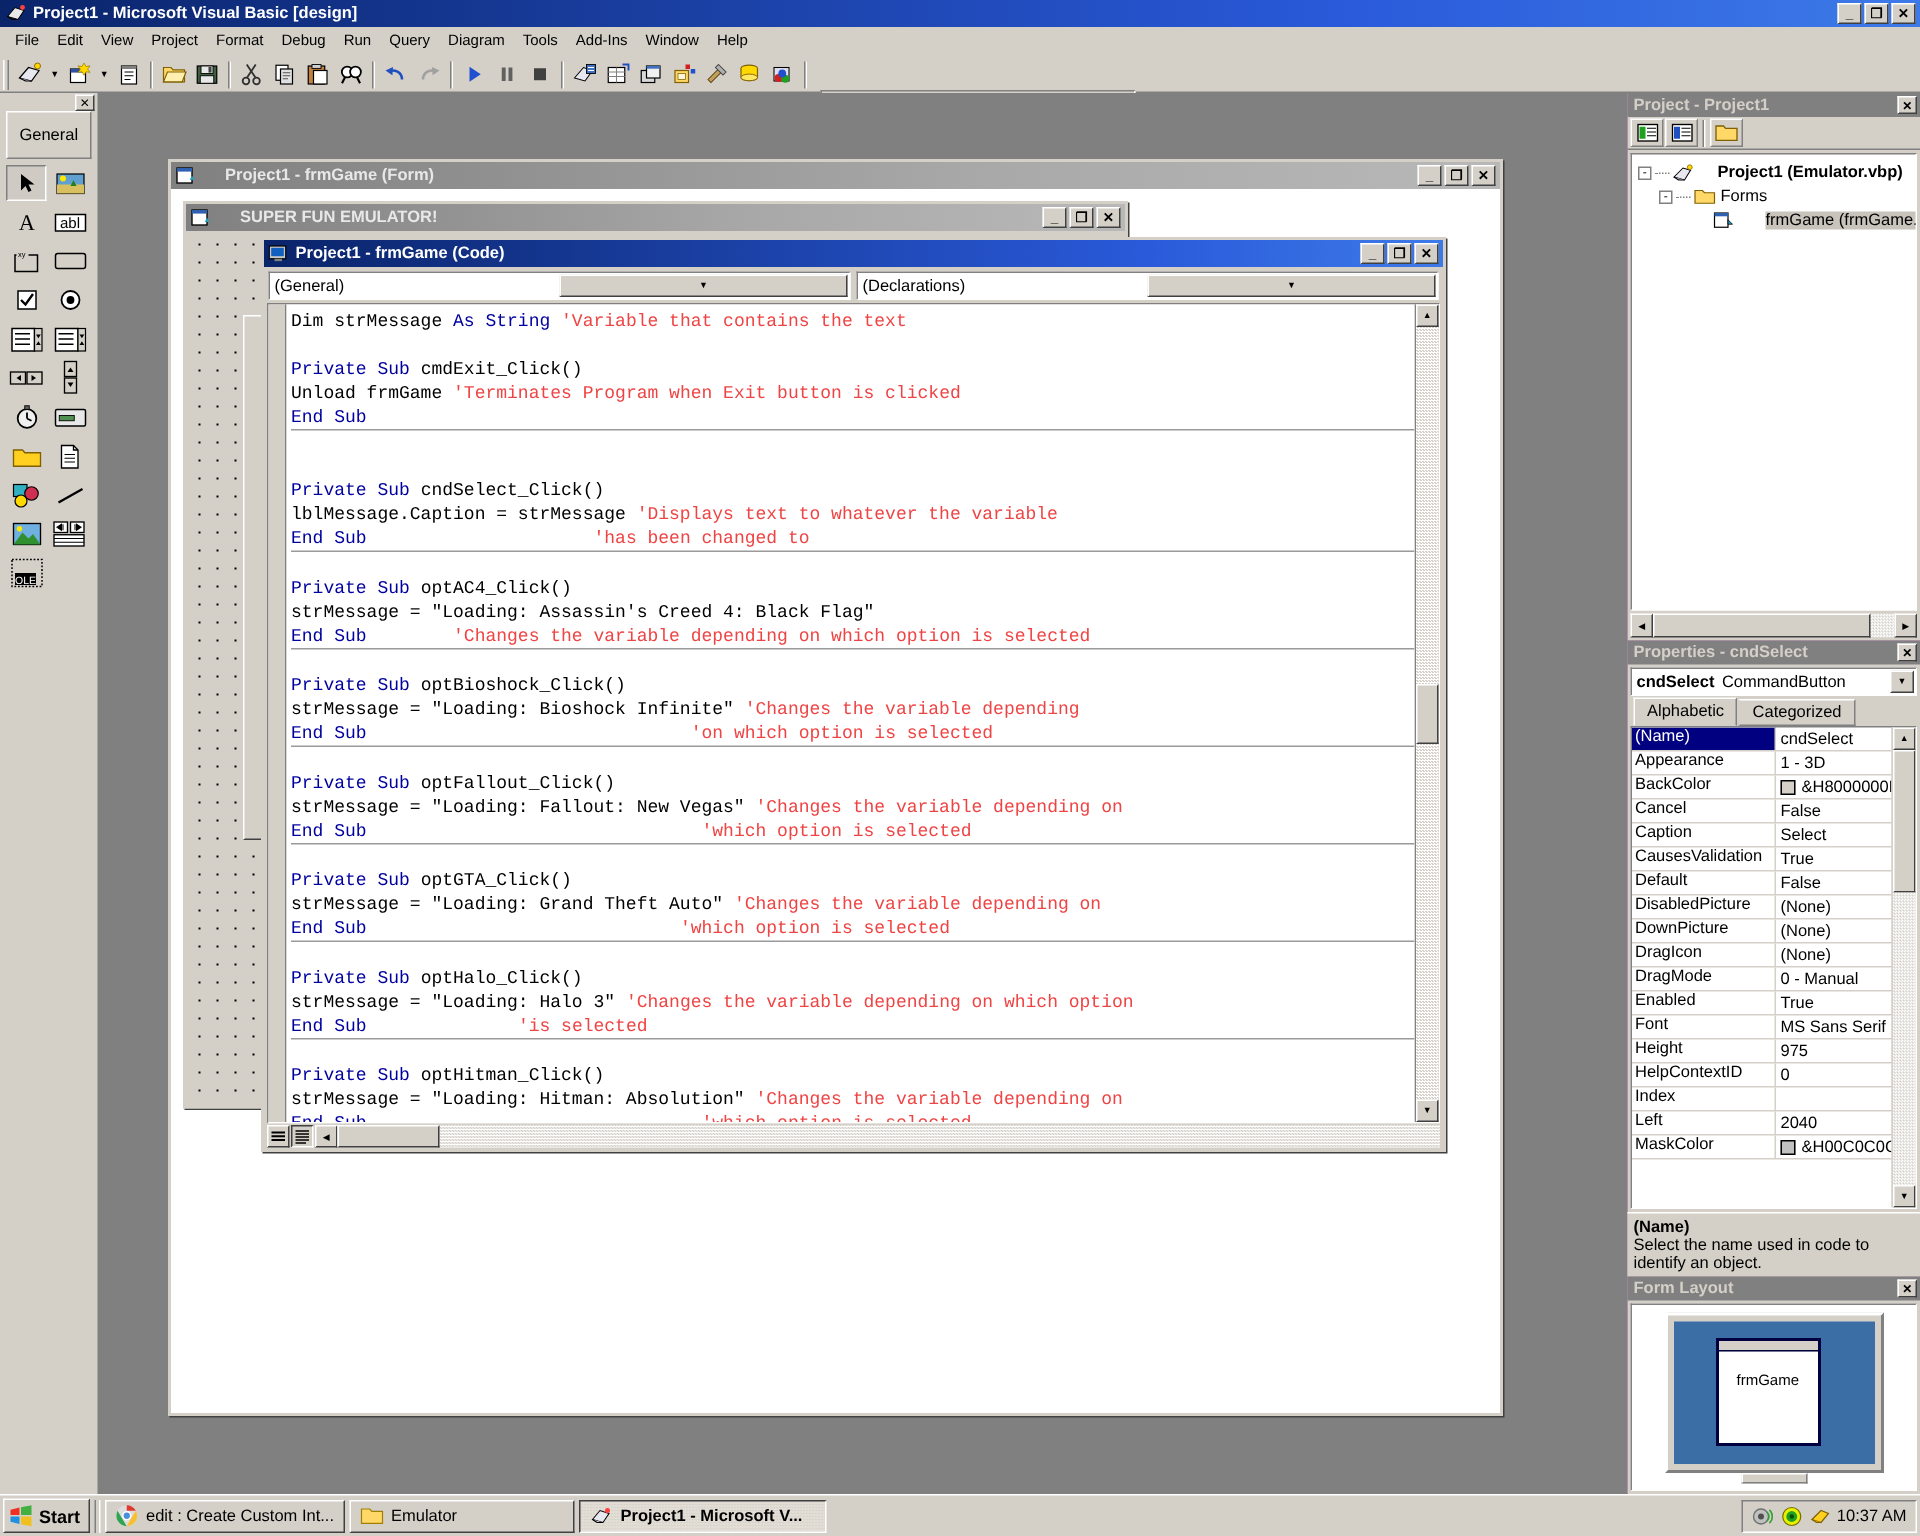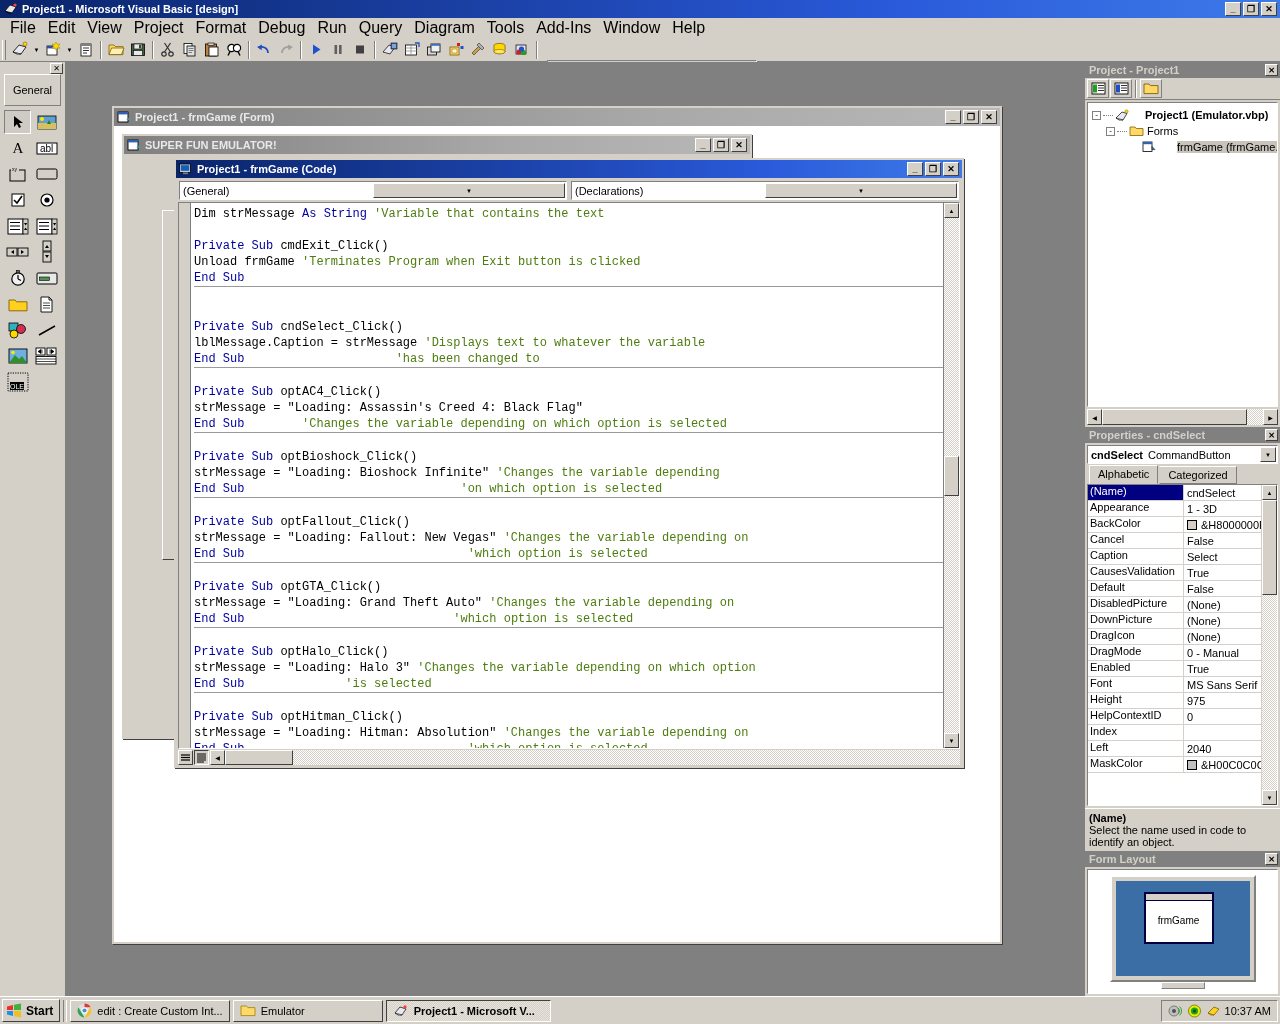--- a/index.html
+++ b/index.html
@@ -29,21 +29,21 @@
     color: #000; font-size: 9px; font-family: "Liberation Sans", sans-serif;
     display: flex; align-items: center; justify-content: center; line-height: 1;
   }
 
   
   .menubar {
     height: 20px; flex: 0 0 20px; background: #d4d0c8;
     display: flex; align-items: center; padding-left: 4px;
     border-bottom: 1px solid #d4d0c8;
   }
-  .menuitem { padding: 2px 6px; font-size: 16px; color: #000; cursor: default; }
+  .menuitem { padding: 2px 6px; font-size: 10px; color: #000; cursor: default; }
 
   
   .toolbar {
     height: 24px; flex: 0 0 24px; background: #d4d0c8;
     display: flex; align-items: center; padding-left: 2px;
     border-bottom: 1px solid #808080;
   }
   .grip { width: 4px; height: 20px; border-left: 1px solid #fff; border-right: 1px solid #808080; margin-right: 3px; }
   .tbtn { width: 22px; height: 21px; display: flex; align-items: center; justify-content: center; position: relative; }
   .tsep { width: 2px; height: 18px; border-left: 1px solid #808080; border-right: 1px solid #fff; margin: 0 3px; }
@@ -83,21 +83,21 @@
   
   .mdi { flex: 1; background: #808080; position: relative; overflow: hidden; min-width: 0; }
 
   
   .vbwin { position: absolute; background: #d4d0c8; border: 2px solid #d4d0c8;
            box-shadow: 1px 1px 0 #404040; }
   .vbwin > .wtitle {
     height: 18px; display: flex; align-items: center; padding: 0 2px;
     font-size: 11px; font-weight: bold; color: #fff;
   }
-  .wtitle.inactive { background: linear-gradient(90deg,#808080 0%, #a8a8a8 60%, #b8b8b8 100%); color:#e8e8e8; }
+  .wtitle.inactive { background: linear-gradient(90deg,#808080 0%, #a8a8a8 60%, #b8b8b8 100%); color:#e8e8e8;gap:15px; }
   .wtitle.active { background: linear-gradient(90deg,#0a246a 0%, #2a5ada 75%, #3d7ae8 100%); color:#fff; }
   .wtitle .wi { width: 14px; height: 13px; margin: 0 4px 0 1px; }
   .wtitle .wt { flex: 1; white-space: nowrap; overflow: hidden; }
 
   
   .formcanvas {
     background: #d4d0c8; position: relative; overflow: hidden;
     background-image: radial-gradient(circle, #000 0.6px, transparent 0.7px);
     background-size: 12px 12px; background-position: 3px 3px;
   }
@@ -125,21 +125,21 @@
   .code-body { flex: 1; display: flex; min-height: 0; border: 1px solid; border-color:#808080 #fff #fff #808080; margin: 0 2px; background:#fff;}
   .code-margin { width: 12px; flex: 0 0 12px; background: #d4d0c8; border-right: 1px solid #808080; }
   .code-text {
     flex: 1; background: #fff; overflow: hidden; position: relative;
     font-family: "Liberation Mono", "DejaVu Sans Mono", monospace;
     font-size: 12px; line-height: 16px; padding: 3px 0 0 3px; white-space: pre;
     min-width: 0;
   }
   .code-text .proc { border-bottom: 1px solid #9a9a9a; }
   .kw { color: #0000a0; }
-  .cm { color: #4d7c0f; }
+  .cm { color: #ef4444; }
   .pl { color: #000000; }
   .vscroll {
     width: 16px; flex: 0 0 16px; background: #d4d0c8; display: flex; flex-direction: column;
     border-left: 1px solid #808080;
   }
   .sbtn {
     height: 15px; background: #d4d0c8; border: 1px solid; border-color: #fff #404040 #404040 #fff;
     display: flex; align-items: center; justify-content: center; font-size: 6px;
   }
   .strack { flex: 1; background: repeating-conic-gradient(#d4d0c8 0% 25%, #fff 0% 50%) 0 0/2px 2px; }
@@ -214,21 +214,21 @@
   .swatch { width: 10px; height: 10px; background: #d4d0c8; border: 1px solid #000; margin-right: 4px; flex: 0 0 10px; }
   .prop-desc { flex: 0 0 auto; padding: 3px 4px; font-size: 11px; background: #d4d0c8; border-top: 1px solid #fff;}
   .prop-desc b { display: block; }
 
   .layout-body { flex: 1; background: #fff; margin: 2px; border: 1px solid; border-color: #808080 #fff #fff #808080;
                  display: flex; align-items: center; justify-content: center; overflow: hidden; }
   .monitor { width: 146px; }
   .mscreen-outer { background: #d4d0c8; border: 2px solid; border-color: #fff #808080 #808080 #fff; padding: 4px; }
   .mscreen { background: #3a6ea5; height: 95px; position: relative; }
   .mform {
-    position: absolute; left: 28px; top: 11px; width: 70px; height: 52px;
+    position: absolute; left: 28px; top: 11px; width: 70px; height: 72px;
     background: #fff; border: 2px solid #000040;
   }
   .mform-tb { height: 7px; background: #d4d0c8; border-bottom: 1px solid #000040; }
   .mform-lbl { font-size: 10px; text-align: center; padding-top: 14px; }
   .mstand { width: 44px; height: 7px; background: #d4d0c8; border: 1px solid; border-color:#fff #808080 #808080 #fff; margin: 0 auto; }
 
   
   .taskbar {
     height: 28px; flex: 0 0 28px; background: #d4d0c8;
     border-top: 1px solid #fff; display: flex; align-items: center; padding: 2px 0;

